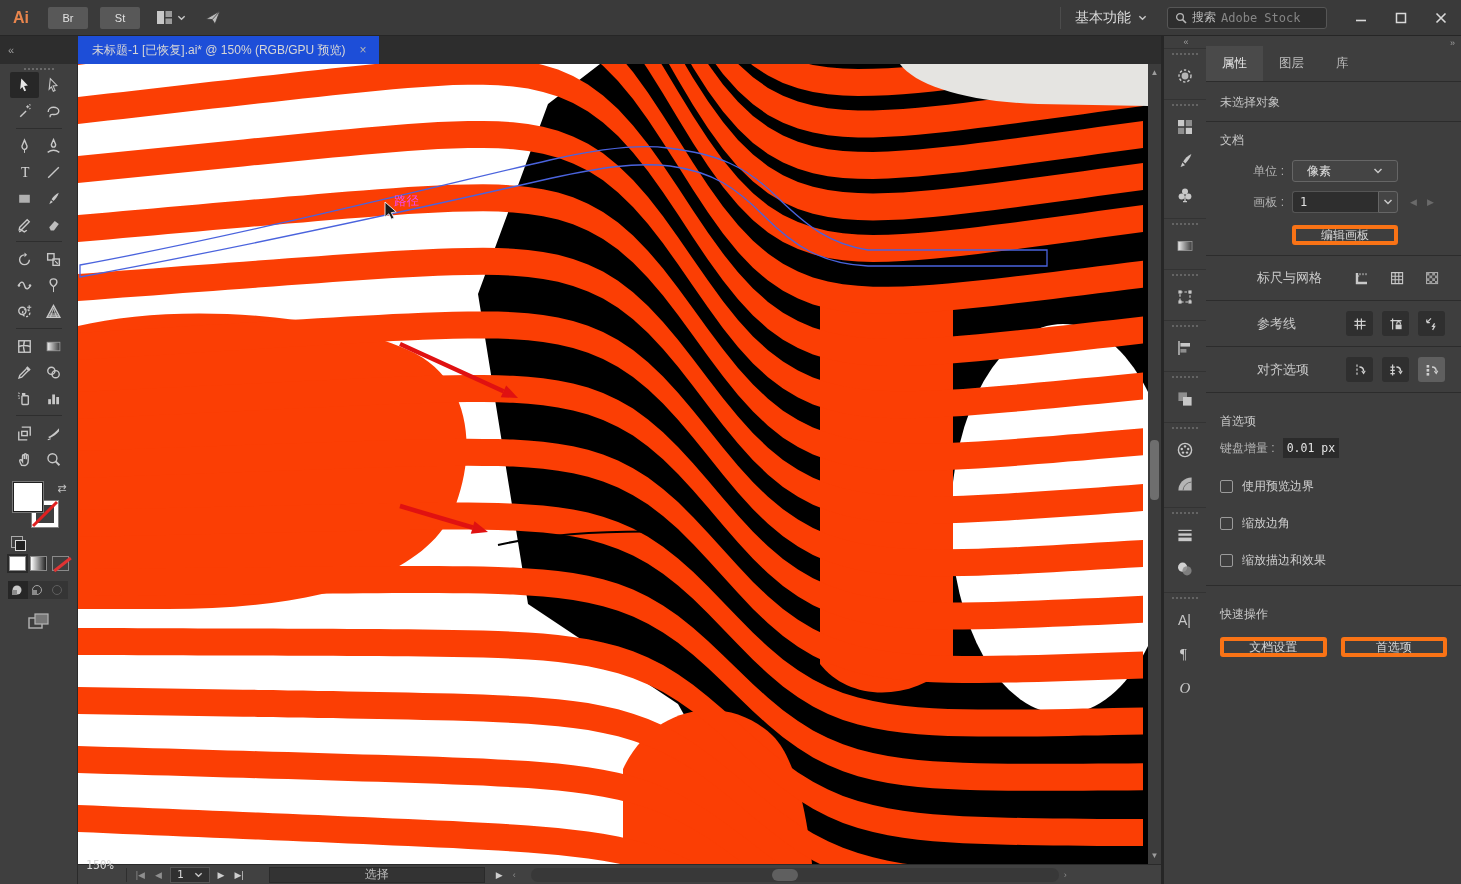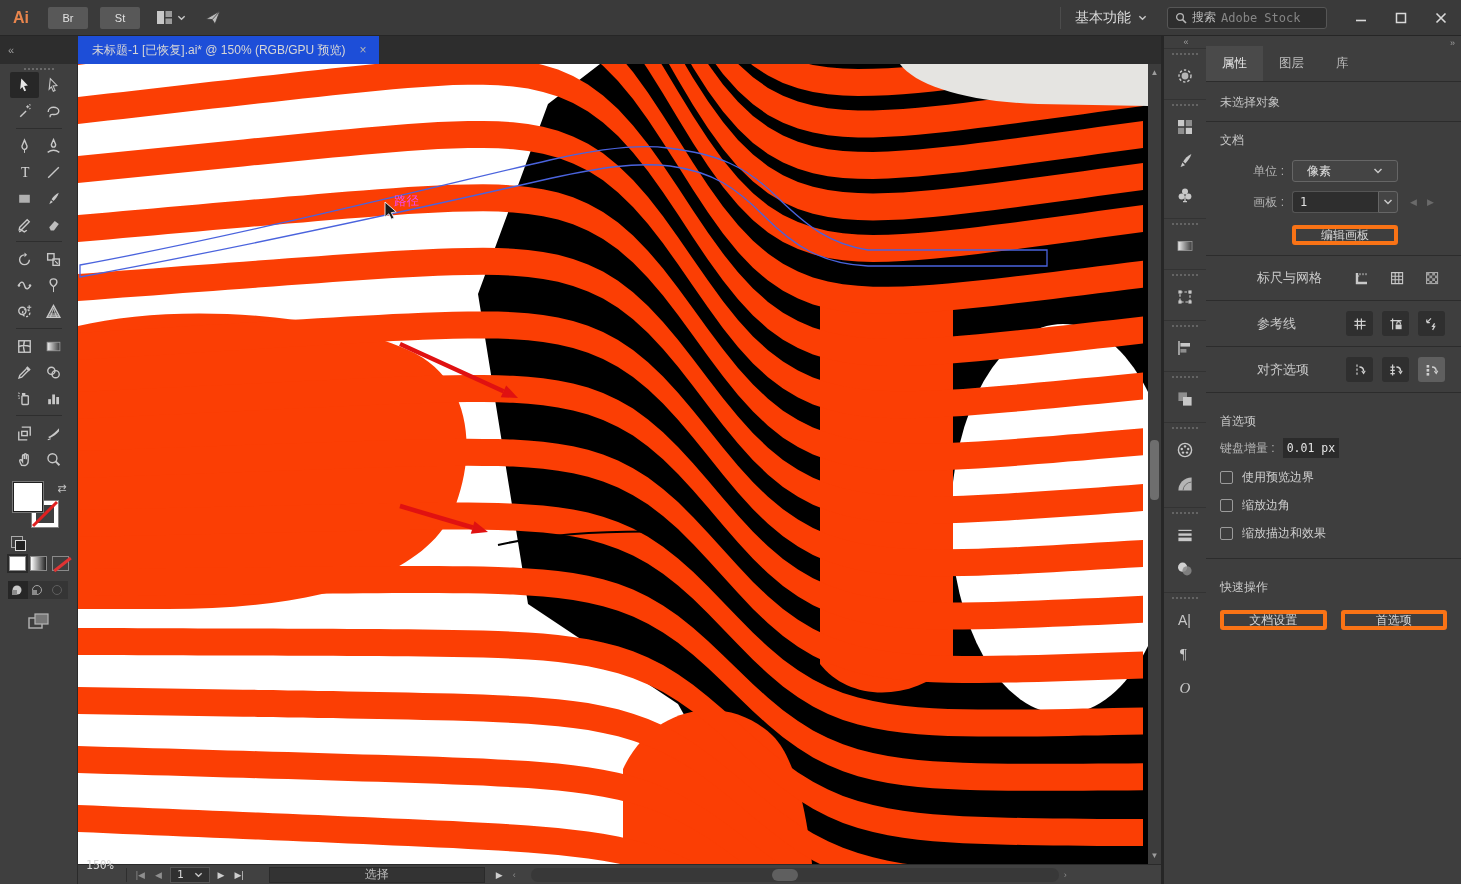--- a/index.html
+++ b/index.html
@@ -112,21 +112,21 @@
     color:#d8d8d8; font-size:12px; display:flex; align-items:center; justify-content:center; }
   #edit-ab { width:106px; margin:12px 0 4px 72px; }
   .icon-row { display:flex; align-items:center; justify-content:space-between; margin-top:6px; }
   .icon-row .ir-label { font-size:13px; color:#c9c9c9;margin-left:37px; }
   .ir-icons { display:flex; gap:9px; margin-right:2px; }
   .ir-plain { width:26px; height:24px; display:flex; align-items:center; justify-content:center; }
   .ir-btn { width:27px; height:25px; background:#2f2f2f; border-radius:3px; display:flex; align-items:center; justify-content:center; }
   .ir-btn.active { background:#5f5f5f; }
   .kbd-box { height:20px; background:#2b2b2b; padding:0 4px; display:flex; align-items:center;
     color:#e4e4e4; font-size:11.5px; font-family:"DejaVu Sans Mono",monospace; }
-  .cbrow { display:flex; align-items:center; gap:9px; margin-top:11px; }
+  .cbrow { display:flex; align-items:center; gap:9px; margin-top:20px; }
   .cb { width:13px; height:13px; border:1px solid #9b9b9b; border-radius:2px; background:transparent; }
   .cb-label { font-size:12px; color:#cfcfcf; }
   #quick-btns { display:flex; gap:14px; margin-top:12px; }
   #quick-btns .panel-btn { width:110px; }
 </style>
 </head>
 <body>
 
 <div id="titlebar" class="abs">
   <div id="ai-logo">Ai</div>

